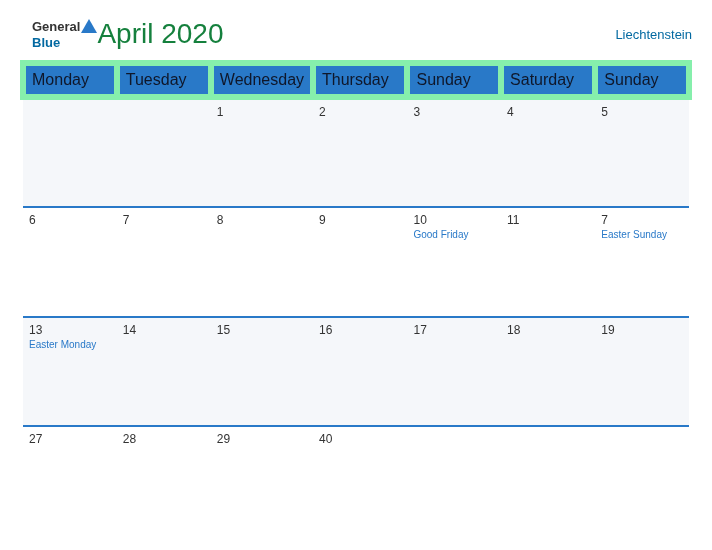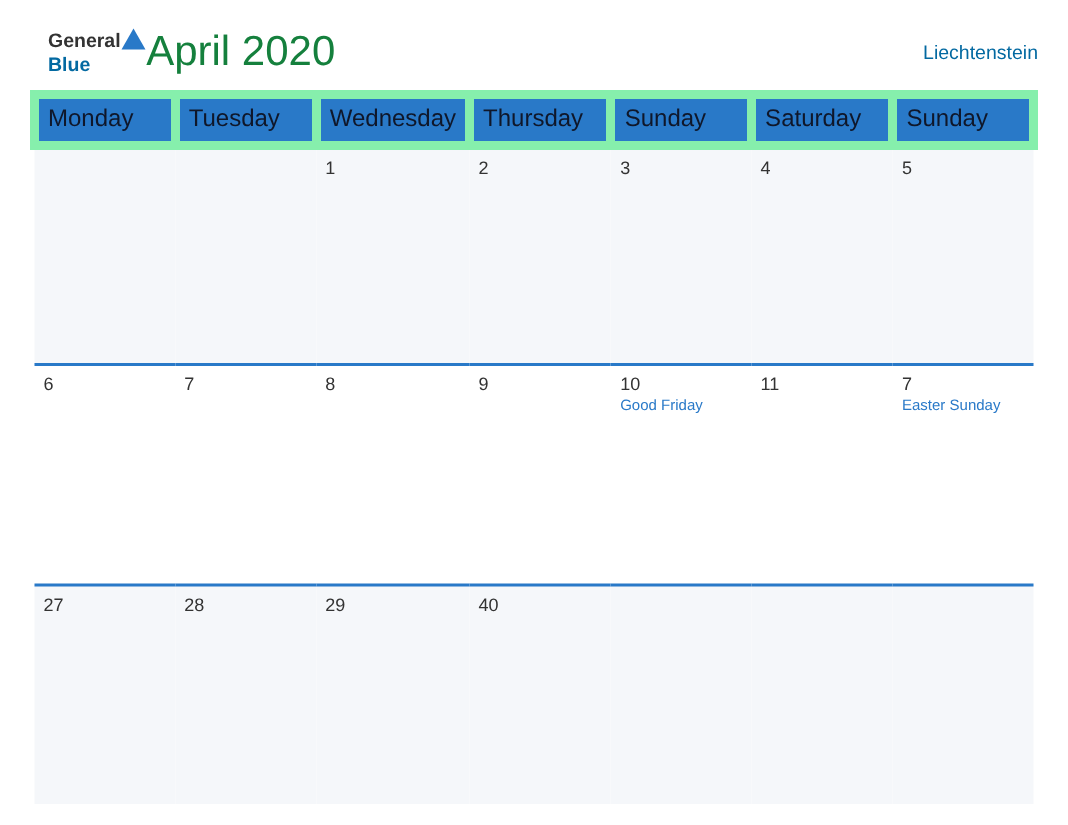--- a/index.html
+++ b/index.html
@@ -185,20 +185,44 @@
         <td>
           <span class="day-number">11</span>
         </td>
         <td>
           <span class="day-number">7</span>
           <span class="holiday">Easter Sunday</span>
         </td>
       </tr>
       <tr>
         <td>
+          <span class="day-number">13</span>
+          <span class="holiday">Easter Monday</span>
+        </td>
+        <td>
+          <span class="day-number">14</span>
+        </td>
+        <td>
+          <span class="day-number">15</span>
+        </td>
+        <td>
+          <span class="day-number">16</span>
+        </td>
+        <td>
+          <span class="day-number">17</span>
+        </td>
+        <td>
+          <span class="day-number">18</span>
+        </td>
+        <td>
+          <span class="day-number">19</span>
+        </td>
+      </tr>
+      <tr>
+        <td>
           <span class="day-number">27</span>
         </td>
         <td>
           <span class="day-number">28</span>
         </td>
         <td>
           <span class="day-number">29</span>
         </td>
         <td>
           <span class="day-number">40</span>

